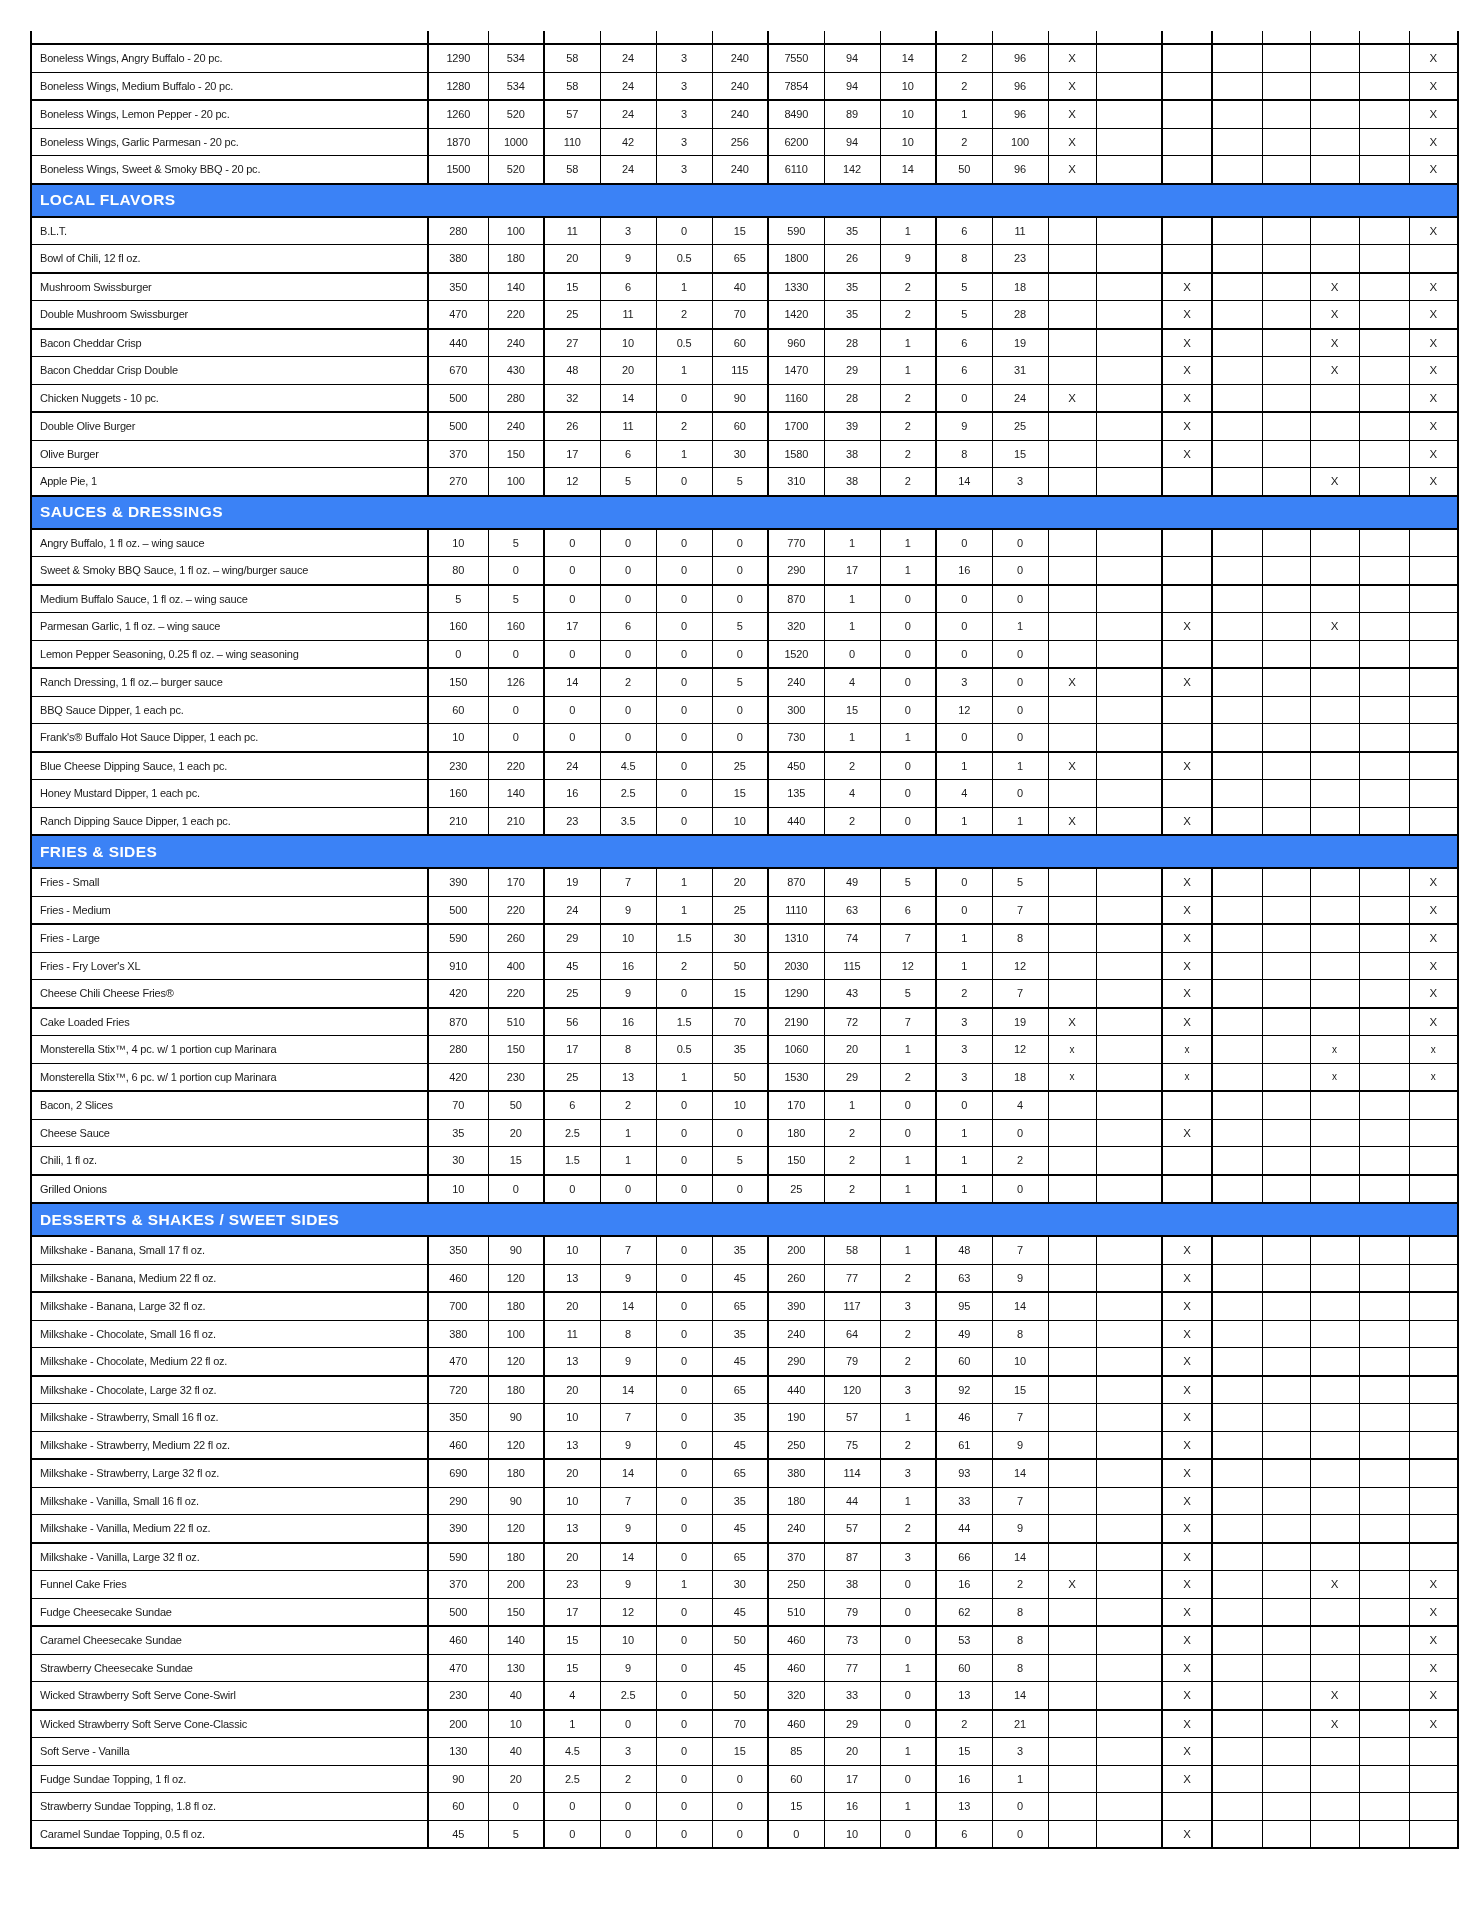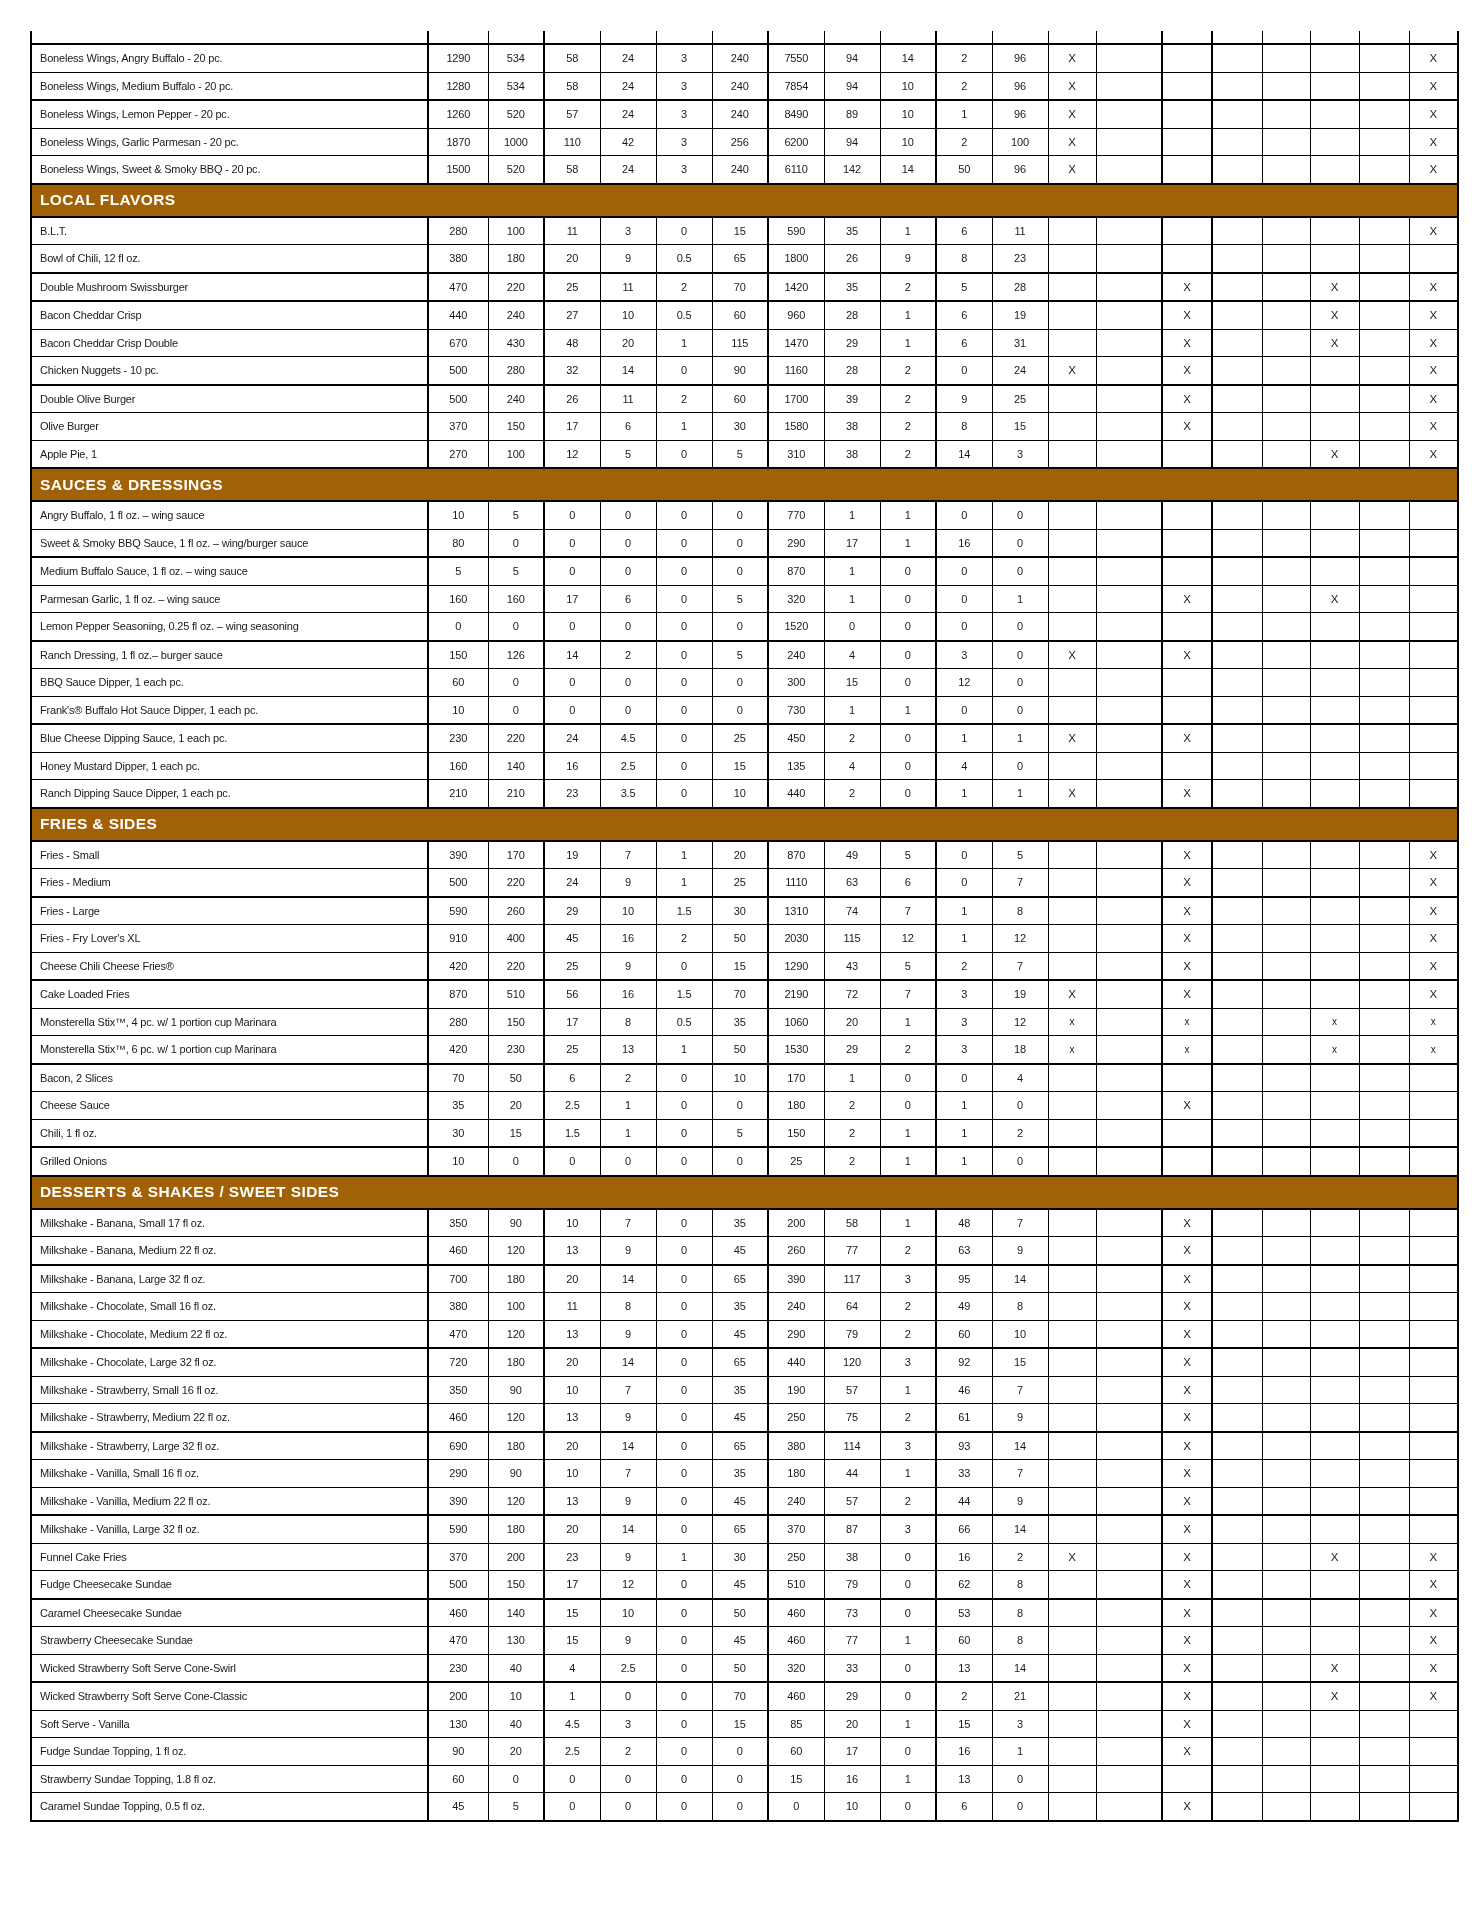--- a/index.html
+++ b/index.html
@@ -10,21 +10,21 @@
   td{border:1px solid #000;height:26.5px;padding:0;font-size:11px;color:#1a1a1a;
     letter-spacing:-0.2px;overflow:hidden;white-space:nowrap;vertical-align:middle;}
   td.name{text-align:left;padding-left:8px;padding-right:4px;}
   td.num,td.al{text-align:center;}
   td.al{font-size:11.5px;}
   td.al.smx{font-size:10px;}
   .bl2{border-left-width:2px;}
   .br2{border-right-width:2px;}
   tr.hb td{border-bottom-width:2px;}
   tr.sliver td{height:12px;border-top:0;border-bottom-width:2px;}
-  tr.sechdr td{background:#a16207;border:2px solid #000;height:31px;}
+  tr.sechdr td{background:#3b82f6;border:2px solid #000;height:31px;}
   tr.sechdr td div{color:#fff;font-weight:bold;font-size:15.5px;letter-spacing:0.4px;
     padding-left:8px;font-family:"Liberation Sans",sans-serif;}
 </style>
 </head>
 <body>
 
 <div class="page">
   <table class="nutrition">
     <colgroup>
       <col style="width:397px">
@@ -223,20 +223,42 @@
           <td class="num">23</td>
           <td class="al"></td>
           <td class="al"></td>
           <td class="al bl2 br2"></td>
           <td class="al"></td>
           <td class="al"></td>
           <td class="al"></td>
           <td class="al"></td>
           <td class="al"></td>
         </tr>
+        <tr>
+          <td class="name">Mushroom Swissburger</td>
+          <td class="num bl2">350</td>
+          <td class="num">140</td>
+          <td class="num bl2">15</td>
+          <td class="num">6</td>
+          <td class="num">1</td>
+          <td class="num">40</td>
+          <td class="num bl2">1330</td>
+          <td class="num">35</td>
+          <td class="num">2</td>
+          <td class="num bl2">5</td>
+          <td class="num">18</td>
+          <td class="al"></td>
+          <td class="al"></td>
+          <td class="al bl2 br2">X</td>
+          <td class="al"></td>
+          <td class="al"></td>
+          <td class="al">X</td>
+          <td class="al"></td>
+          <td class="al">X</td>
+        </tr>
         <tr class="hb">
           <td class="name">Double Mushroom Swissburger</td>
           <td class="num bl2">470</td>
           <td class="num">220</td>
           <td class="num bl2">25</td>
           <td class="num">11</td>
           <td class="num">2</td>
           <td class="num">70</td>
           <td class="num bl2">1420</td>
           <td class="num">35</td>

